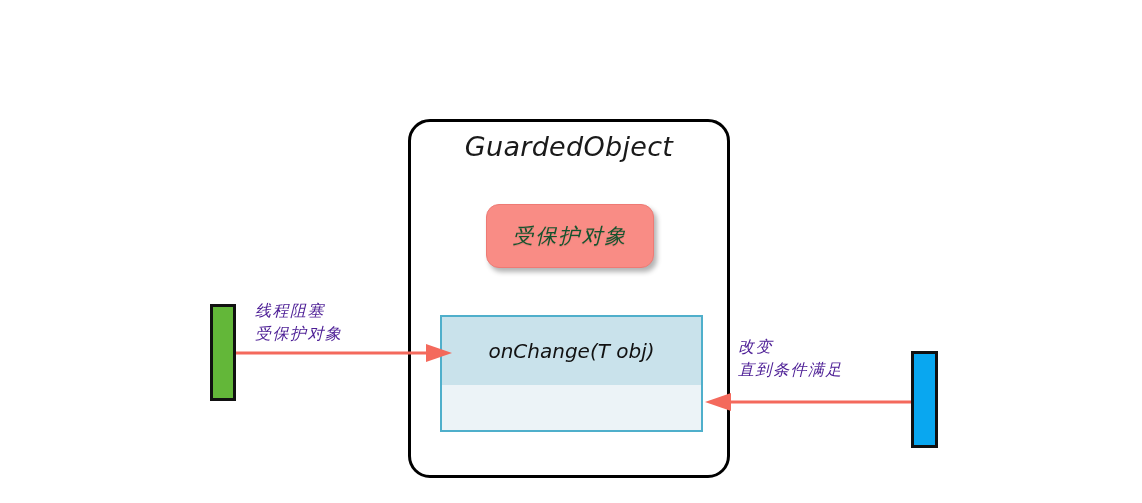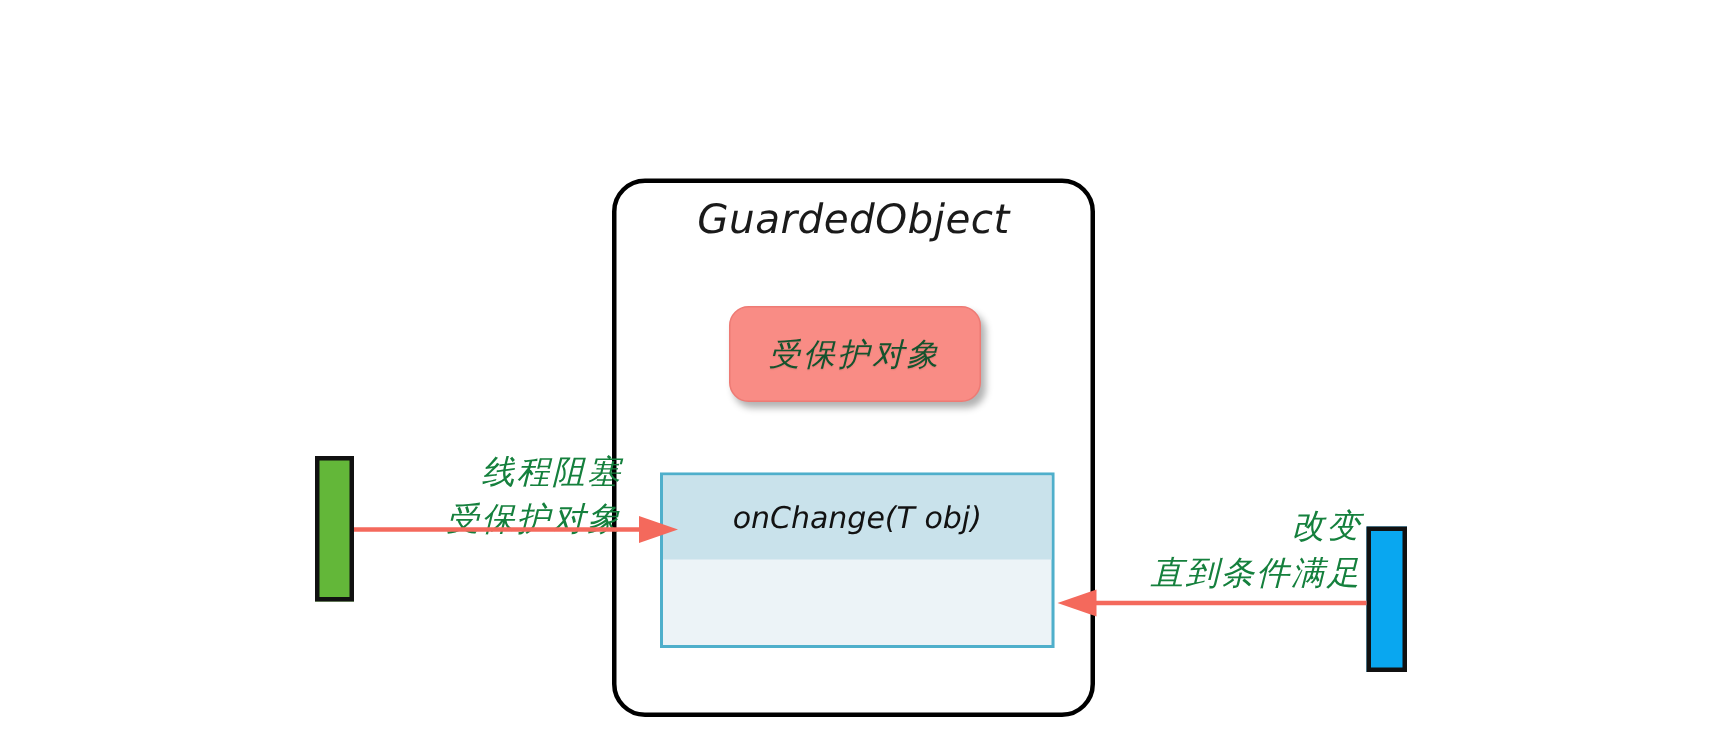--- a/index.html
+++ b/index.html
@@ -92,21 +92,21 @@
     color: #121212;
     white-space: nowrap;
   }
   .method-row.top {
     background: #ECF3F7;
     border-bottom: 2px solid #4FAFCB;
     height: 59px;
   }
   .method-row.bottom {
     background: #C9E2EB;
-    height: 56px;
+    height: 68px;
   }
 
   
   .bar {
     position: absolute;
     box-sizing: border-box;
     border: 3px solid #111111;
   }
   .bar-green {
     left: 210px;
@@ -119,24 +119,24 @@
     left: 911px;
     top: 351px;
     width: 27px;
     height: 97px;
     background: #09A7F0;
   }
 
   
   .annot {
     position: absolute;
-    font-size: 22px;
-    color: #15803d;
+    font-size: 16px;
+    color: #4c1d95;
     line-height: 1.42;
-    text-align: right;
+    text-align: left;
     white-space: nowrap;
     letter-spacing: 1.5px;
   }
   .annot-left {
     left: 255px;
     top: 300px;
     width: 160px;
   }
   .annot-right {
     left: 738px;

